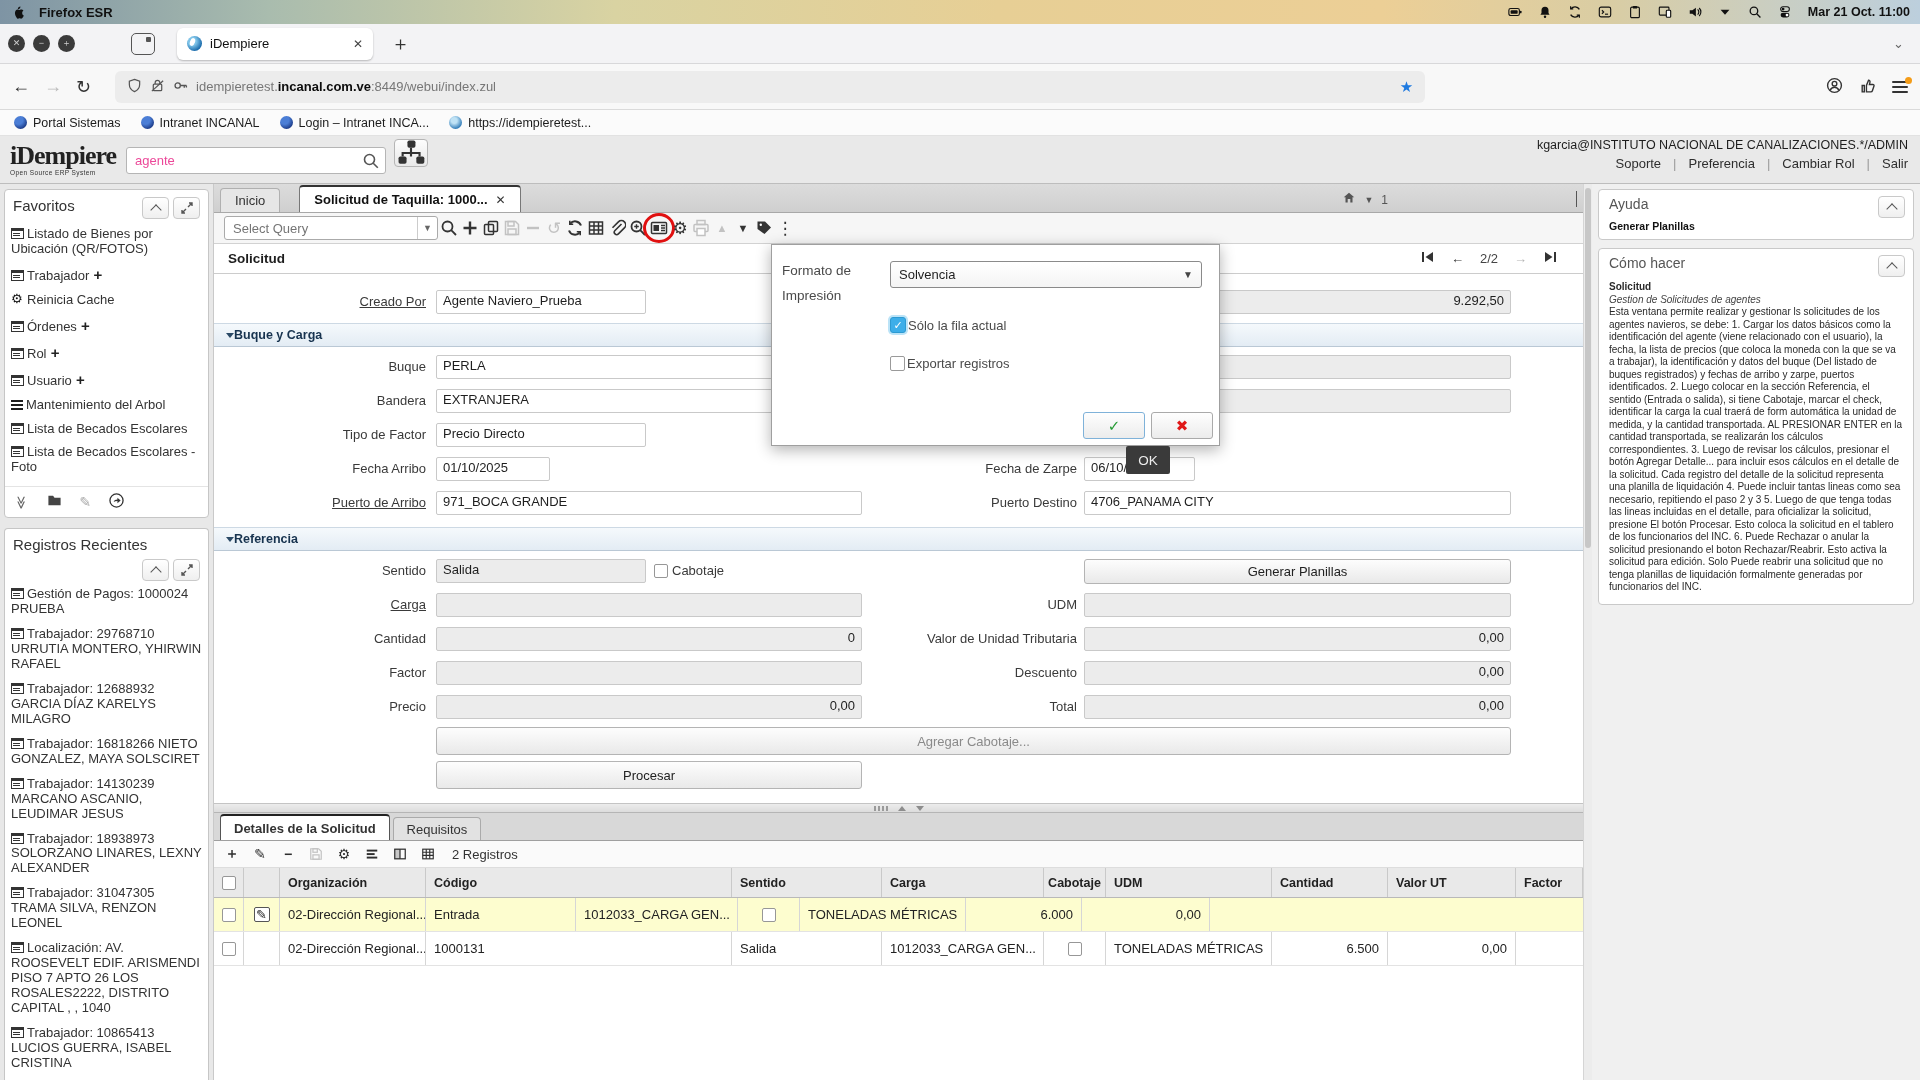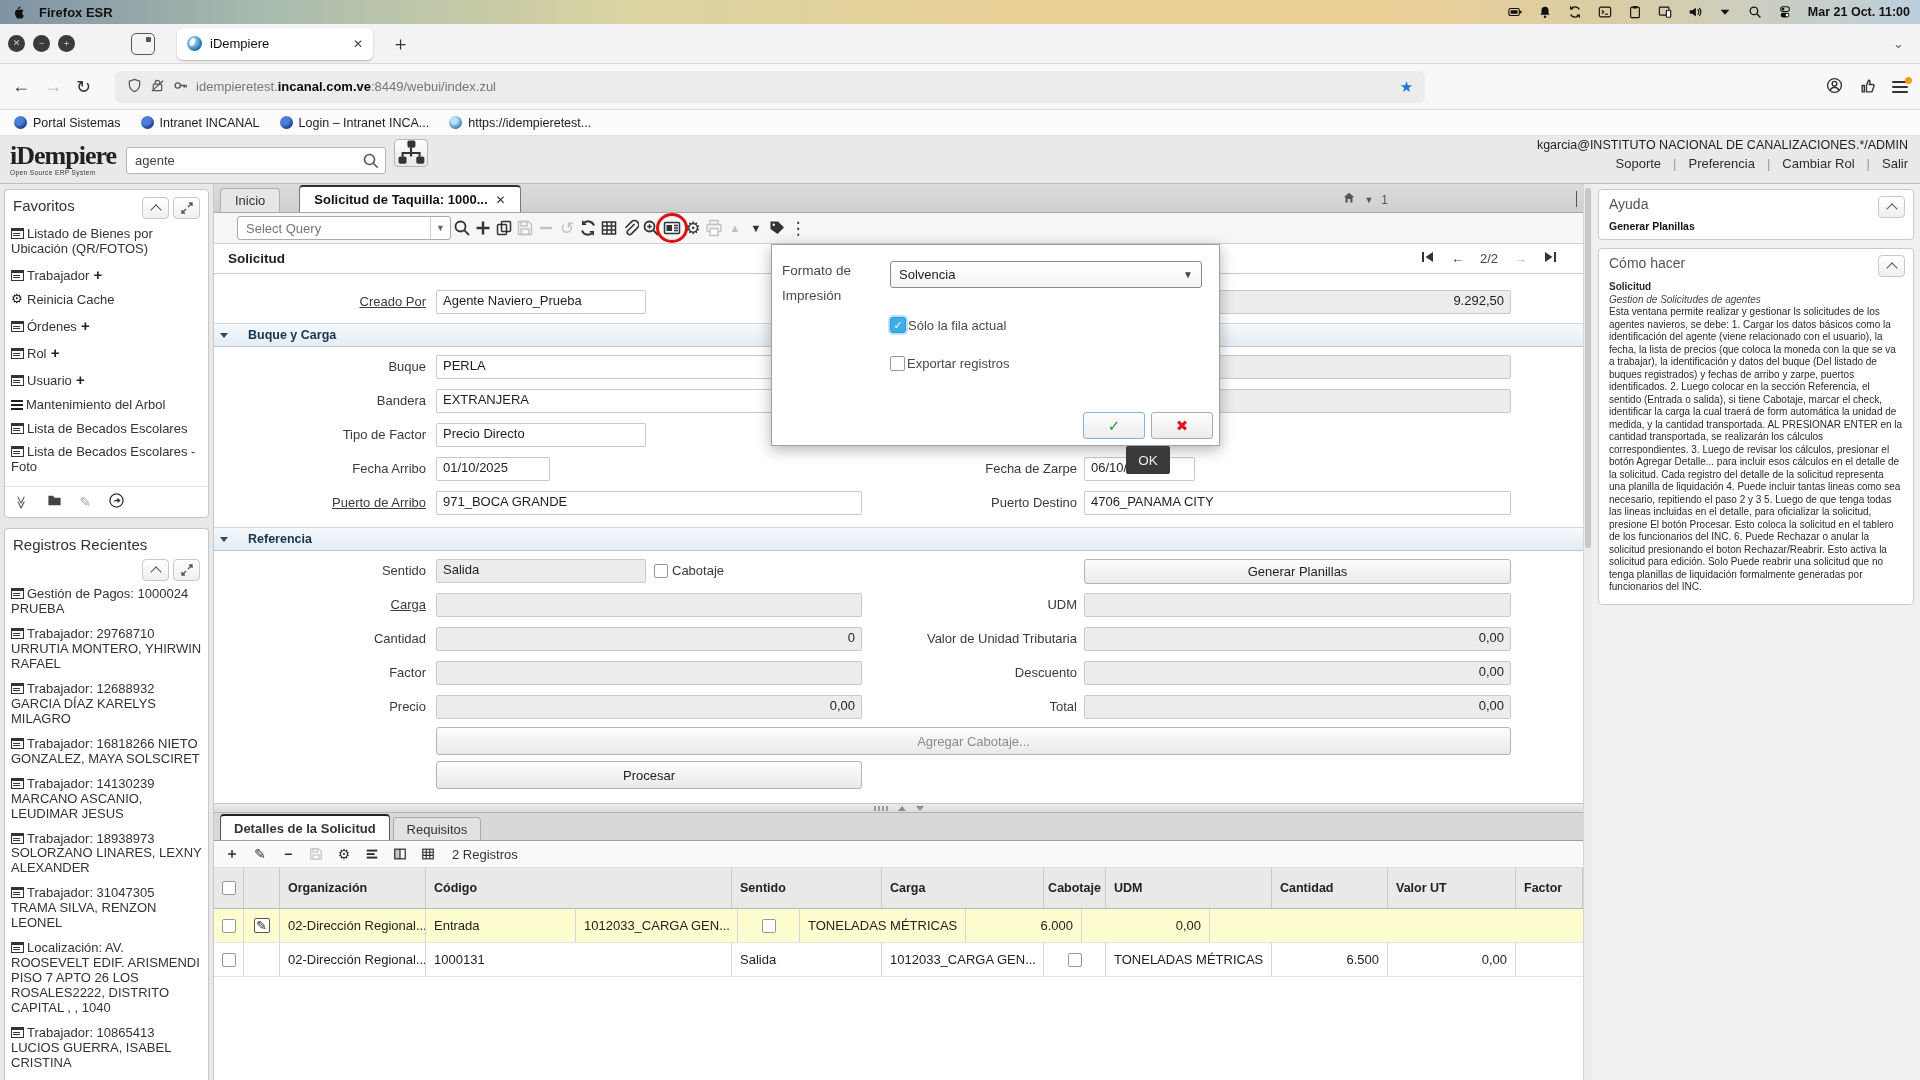--- a/index.html
+++ b/index.html
@@ -51,21 +51,21 @@
 .bm{display:inline-flex;align-items:center;gap:6px;white-space:nowrap}
 .fav-globe{width:13px;height:13px;border-radius:50%;background:radial-gradient(circle at 35% 30%,#4b7ed6 0 35%,#16337f 80%)}
 .fav-idem2{width:13px;height:13px;border-radius:50%;background:radial-gradient(circle at 40% 35%,#bfe2f5 0 25%,#2a77b5 75%)}
 
 
 .appheader{height:48px;background:#e9e9e9;border-bottom:1px solid #bdbdbd;display:flex;align-items:flex-start;padding:3px 10px 0 10px;flex:0 0 auto;position:relative}
 .logo{line-height:1;margin-top:4px}
 .logo .big{font-weight:700;font-size:26px;letter-spacing:-1px;color:#222;font-family:"Liberation Serif","DejaVu Serif",serif}
 .logo .sub{font-size:6.5px;color:#333;letter-spacing:.4px;margin-top:1px}
 .gsearch{margin-left:10px;margin-top:8px;display:flex;align-items:center}
-.gsearch input{width:260px;height:27px;border:1px solid #b5b5b5;border-radius:3px;padding:0 28px 0 8px;font-size:13px;color:#404040;background:#fff;outline:none;font-family:inherit}
+.gsearch input{width:260px;height:27px;border:1px solid #b5b5b5;border-radius:3px;padding:0 28px 0 8px;font-size:13px;color:#ec4899;background:#fff;outline:none;font-family:inherit}
 .gsearch .mag{margin-left:-24px;width:18px;height:18px}
 .tree-btn{margin-left:14px;width:34px;height:28px;border:1px solid #b5b5b5;border-radius:4px;background:linear-gradient(#fdfdfd,#e8e8e8);display:flex;align-items:center;justify-content:center}
 .hdr-right{position:absolute;right:12px;top:2px;text-align:center}
 .hdr-user{font-size:12.5px;color:#1d1d1d}
 .hdr-links{margin-top:4px;font-size:13px;color:#2e2e2e;display:flex;gap:12px;justify-content:flex-end;align-items:center}
 .hdr-links .sep{color:#9a9a9a}
 
 
 .content{flex:1;display:flex;min-height:0;background:#e6e6e6}
 
@@ -95,21 +95,21 @@
 .recent-item{margin-bottom:10px}
 
 
 .main{flex:1;display:flex;flex-direction:column;min-width:0;background:#fff;border-left:1px solid #c9c9c9;position:relative}
 .wtabs{height:29px;background:linear-gradient(#dcdcdc,#cfcfcf);border-bottom:1px solid #a8a8a8;display:flex;align-items:flex-end;padding:0 6px;gap:19px;flex:0 0 auto}
 .wtab{height:24px;padding:0 14px;display:flex;align-items:center;gap:8px;font-size:13px;color:#333;background:#e6e6e6;border:1px solid #b0b0b0;border-bottom:none;border-radius:4px 4px 0 0}
 .wtab.active{height:27px;background:#fff;font-weight:700;color:#111;border-color:#777;border-top:2px solid #333}
 .wtab .x{font-weight:700;font-size:12px;color:#333}
 .wtabs-right{margin-left:auto;display:flex;align-items:center;gap:8px;color:#555;padding-bottom:4px}
 .wtabs-right svg{width:14px;height:14px}
-.toolbar{height:31px;background:#f6f6f6;border-bottom:1px solid #d2d2d2;display:flex;align-items:center;padding:0 23px;gap:1px;flex:0 0 auto}
+.toolbar{height:31px;background:#f6f6f6;border-bottom:1px solid #d2d2d2;display:flex;align-items:center;padding:0 10px;gap:1px;flex:0 0 auto}
 .sq{display:flex;align-items:center;border:1px solid #aaa;border-radius:3px;background:#fff;height:24px;width:214px}
 .sq input{border:0;outline:none;flex:1;padding:0 8px;font-size:13px;color:#333;font-family:inherit}
 .sq .dd{width:20px;height:100%;border-left:1px solid #ccc;display:flex;align-items:center;justify-content:center;color:#666;font-size:9px}
 .tbi{width:20px;height:20px;display:inline-flex;align-items:center;justify-content:center;color:#333;position:relative}
 .tbi svg{width:18px;height:18px}
 .tbi.dis{color:#c2c2c2}
 .tbi.txt{font-size:17px;line-height:1}
 .red-ring{position:absolute;left:-6px;top:-5px;width:32px;height:30px;border:3px solid #e01010;border-radius:50%;pointer-events:none}
 
 
@@ -126,21 +126,21 @@
 .frow .lab.lnk{text-decoration:underline}
 .frow .lab2{position:absolute;left:650px;top:8px;width:213px;text-align:right;color:#3a3a3a;font-size:13px;white-space:nowrap}
 .fld{position:absolute;top:4px;height:24px;border:1px solid #c9c9c9;border-radius:2px;background:#fff;font-size:13px;color:#1e1e1e;padding:2px 6px;white-space:nowrap;overflow:hidden}
 .fld.ro{background:#ececec}
 .fld.num{text-align:right}
 .f1{left:222px;width:426px}
 .f1.med{width:210px}
 .f1.date{width:114px}
 .f2{left:870px;width:427px}
 .f2.date{width:111px}
-.secbar{height:24px;margin:3px 0 4px 0;background:linear-gradient(#f5f9fc,#e3ecf4);border-top:1px solid #cdd9e4;border-bottom:1px solid #bac8d5;display:flex;align-items:center;padding:0 6px;font-weight:700;font-size:12.5px;color:#17334f;gap:20px}
+.secbar{height:24px;margin:3px 0 4px 0;background:linear-gradient(#f5f9fc,#e3ecf4);border-top:1px solid #cdd9e4;border-bottom:1px solid #bac8d5;display:flex;align-items:center;padding:0 12px;font-weight:700;font-size:12.5px;color:#17334f;gap:0}
 .secbar .tri{width:0;height:0;border-left:4px solid transparent;border-right:4px solid transparent;border-top:5px solid #2b4a66}
 .cbx{display:inline-block;width:14px;height:14px;border:1px solid #979797;border-radius:2px;background:#fff;vertical-align:middle}
 .cab-wrap{position:absolute;left:440px;top:8px;display:flex;gap:4px;align-items:center;color:#3a3a3a}
 .btn{position:absolute;top:2px;height:28px;border:1px solid #b4b4b4;border-radius:3px;background:linear-gradient(#fdfdfd,#e9e9e9);display:flex;align-items:center;justify-content:center;font-size:13px;color:#222}
 .btn-generar{left:870px;width:427px;top:4px;height:25px}
 .btn-agregar{left:222px;width:1075px;color:#8a8a8a}
 .btn-procesar{left:222px;width:426px}
 .btn-rechazar{left:870px;width:427px}
 .brow{position:relative;height:34px}
 
@@ -154,21 +154,21 @@
 .dtabs{height:28px;background:#d8d8d8;border-bottom:1px solid #9f9f9f;display:flex;align-items:flex-end;padding:0 6px;gap:3px;flex:0 0 auto}
 .dtab{height:23px;padding:0 13px;display:flex;align-items:center;font-size:13px;color:#333;background:#e2e2e2;border:1px solid #aaa;border-bottom:none;border-radius:4px 4px 0 0}
 .dtab.active{height:26px;background:#fff;font-weight:700;border-color:#555;border-top:2px solid #222}
 .dtoolbar{height:27px;background:#fafafa;border-bottom:1px solid #ddd;display:flex;align-items:center;gap:12px;padding:0 10px;flex:0 0 auto}
 .dti{width:16px;height:16px;display:inline-flex;align-items:center;justify-content:center;color:#2e2e2e;font-size:14px}
 .dti svg{width:14px;height:14px}
 .dti.dis{color:#c3c3c3}
 .reccount{font-size:13px;color:#333;margin-left:4px}
 .dtable{flex:0 0 auto}
 .thead,.trow{display:flex;align-items:stretch}
-.thead{background:#e9e9e9;border-bottom:1px solid #b9b9b9;height:41px;font-weight:700;font-size:12.5px;color:#222}
+.thead{background:#e9e9e9;border-bottom:1px solid #b9b9b9;height:30px;font-weight:700;font-size:12.5px;color:#222}
 .trow{height:34px;border-bottom:1px solid #e3e3e3;font-size:13px;color:#222;background:#fff}
 .trow.hl{background:#fdfdcf}
 .tc{display:flex;align-items:center;padding:0 8px;border-right:1px solid #d6d6d6;overflow:hidden;white-space:nowrap}
 .thead .tc{border-right:1px solid #c9c9c9}
 .c-cb{width:30px;justify-content:center;padding:0}
 .c-ed{width:36px;justify-content:center;padding:0;gap:2px}
 .c-org{width:146px}.c-cod{width:306px}.c-sen{width:150px}.c-car{width:162px}
 .c-cab{width:62px;justify-content:center}.c-udm{width:166px}
 .c-can{width:116px;justify-content:flex-end}.c-vut{width:128px;justify-content:flex-end}
 .c-fac{flex:1;border-right:none}

